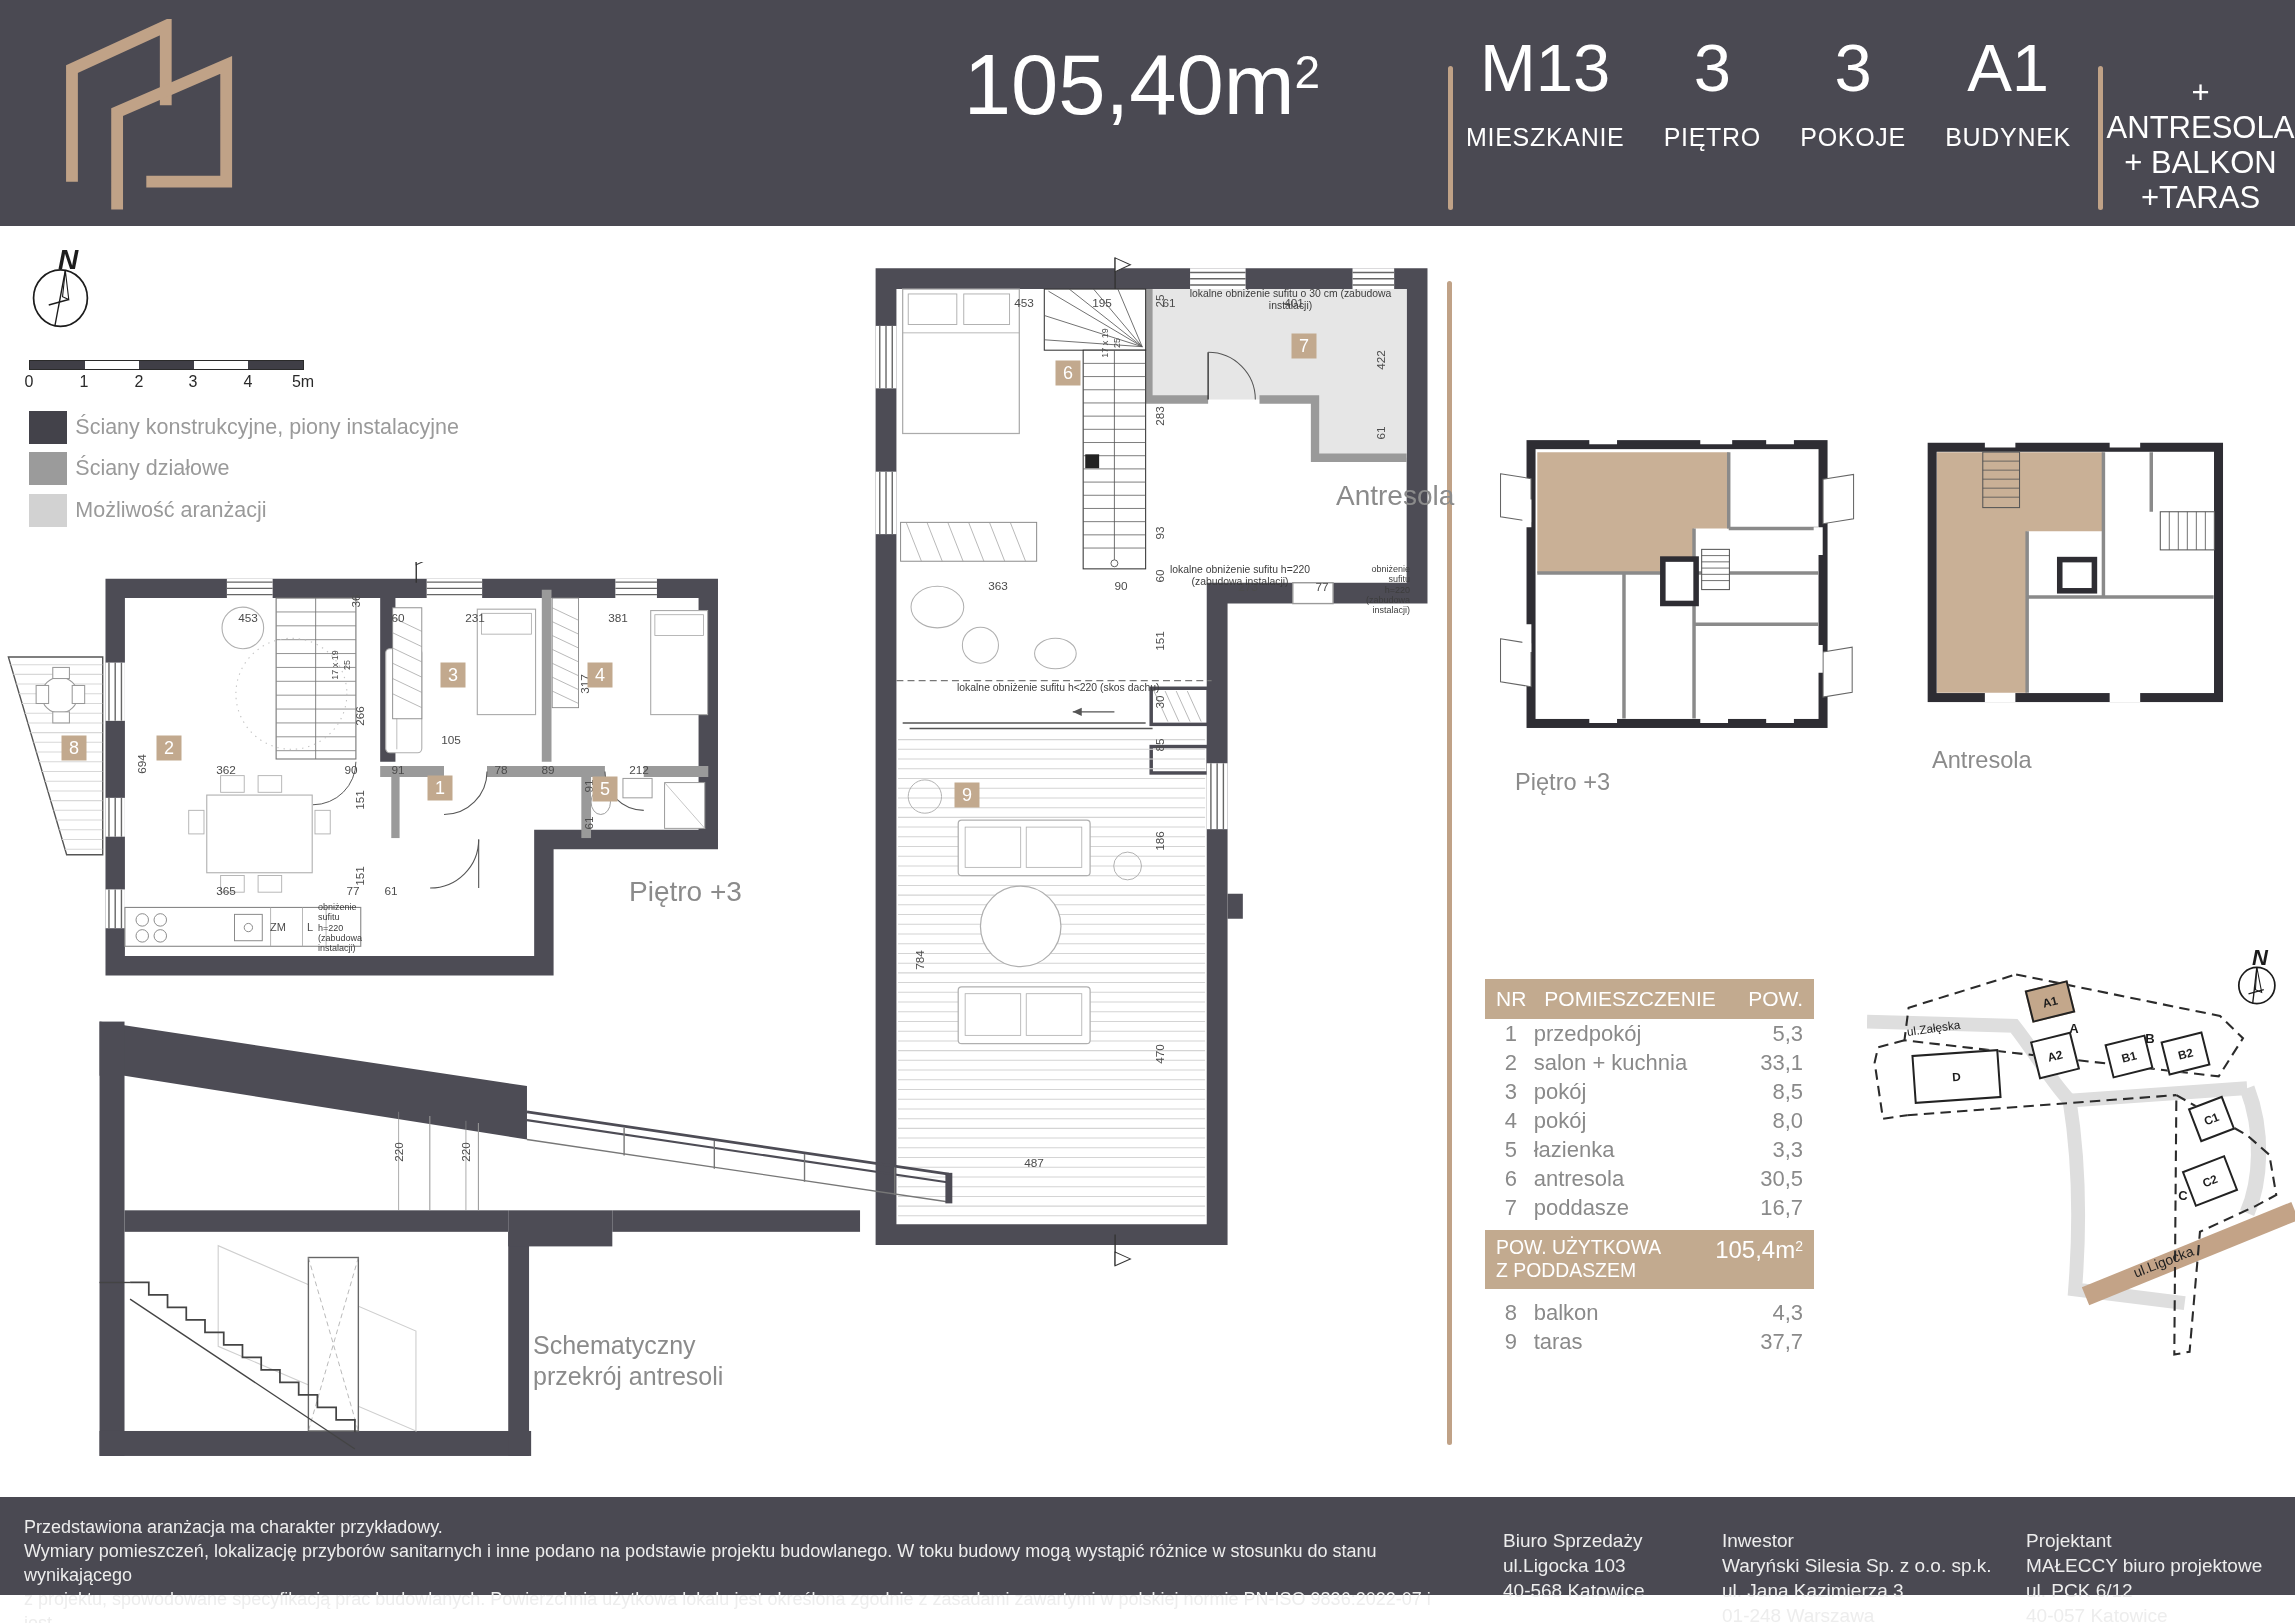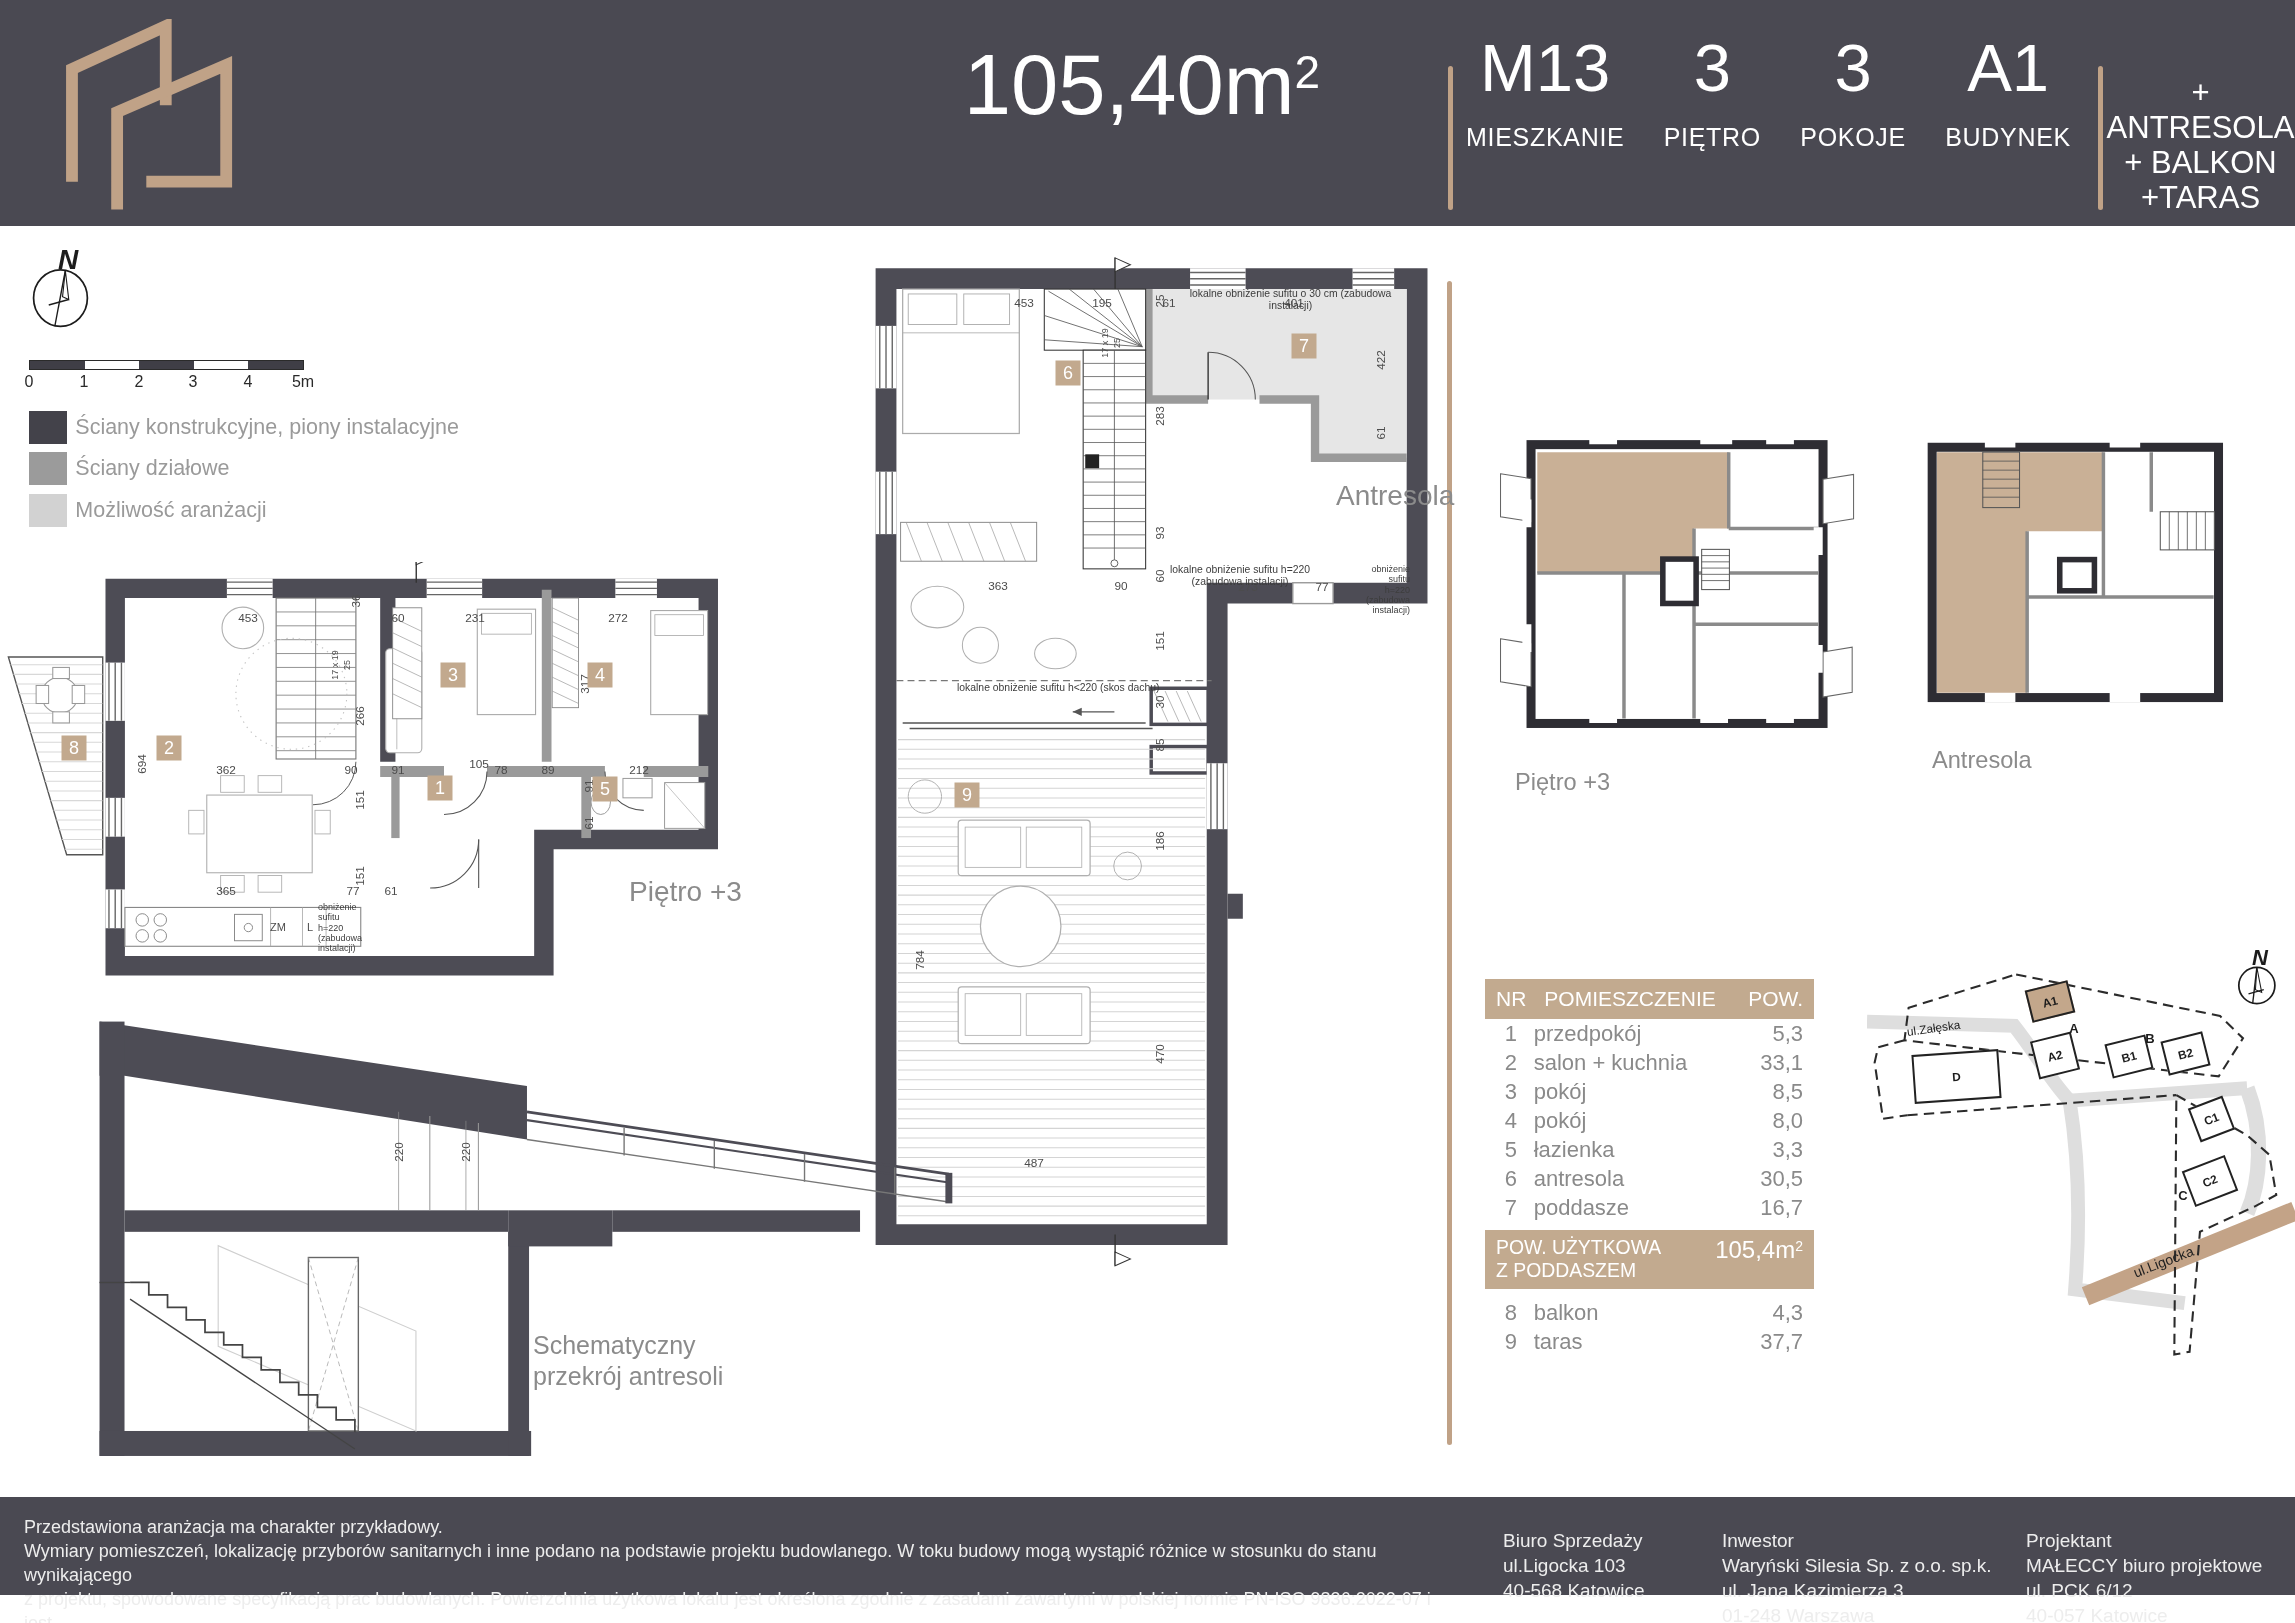--- a/index.html
+++ b/index.html
@@ -449,31 +449,31 @@
         </div>
       </div>
   </div>
 
   <div id="vline"></div>
 
   <div id="overlay">
       <div class="t" style="left: 248px; top: 618px;">453</div>
       <div class="t" style="left: 398px; top: 618px;">60</div>
       <div class="t" style="left: 475px; top: 618px;">231</div>
-      <div class="t" style="left: 618px; top: 618px;">272</div>
+      <div class="t" style="left: 618px; top: 618px;">381</div>
       <div class="t r" style="left: 356px; top: 601px;">36</div>
       <div class="t r" style="left: 335px; top: 665px; font-size: 9px;">17 x 19</div>
       <div class="t r" style="left: 347px; top: 665px; font-size: 9px;">25</div>
       <div class="t r" style="left: 360px; top: 716px;">266</div>
       <div class="t r" style="left: 585px; top: 684px;">317</div>
       <div class="t r" style="left: 142px; top: 764px;">694</div>
       <div class="t" style="left: 226px; top: 770px;">362</div>
       <div class="t" style="left: 351px; top: 770px;">90</div>
       <div class="t" style="left: 398px; top: 770px;">91</div>
-      <div class="t" style="left: 451px; top: 764px; margin-left: 28px;">105</div>
+      <div class="t" style="left: 451px; top: 740px;">105</div>
       <div class="t" style="left: 501px; top: 770px;">78</div>
       <div class="t" style="left: 548px; top: 770px;">89</div>
       <div class="t" style="left: 639px; top: 770px;">212</div>
       <div class="t r" style="left: 360px; top: 800px;">151</div>
       <div class="t r" style="left: 589px; top: 786px;">91</div>
       <div class="t r" style="left: 589px; top: 823px;">61</div>
       <div class="t r" style="left: 360px; top: 876px;">151</div>
       <div class="t" style="left: 226px; top: 891px;">365</div>
       <div class="t" style="left: 353px; top: 891px;">77</div>
       <div class="t" style="left: 391px; top: 891px;">61</div>

